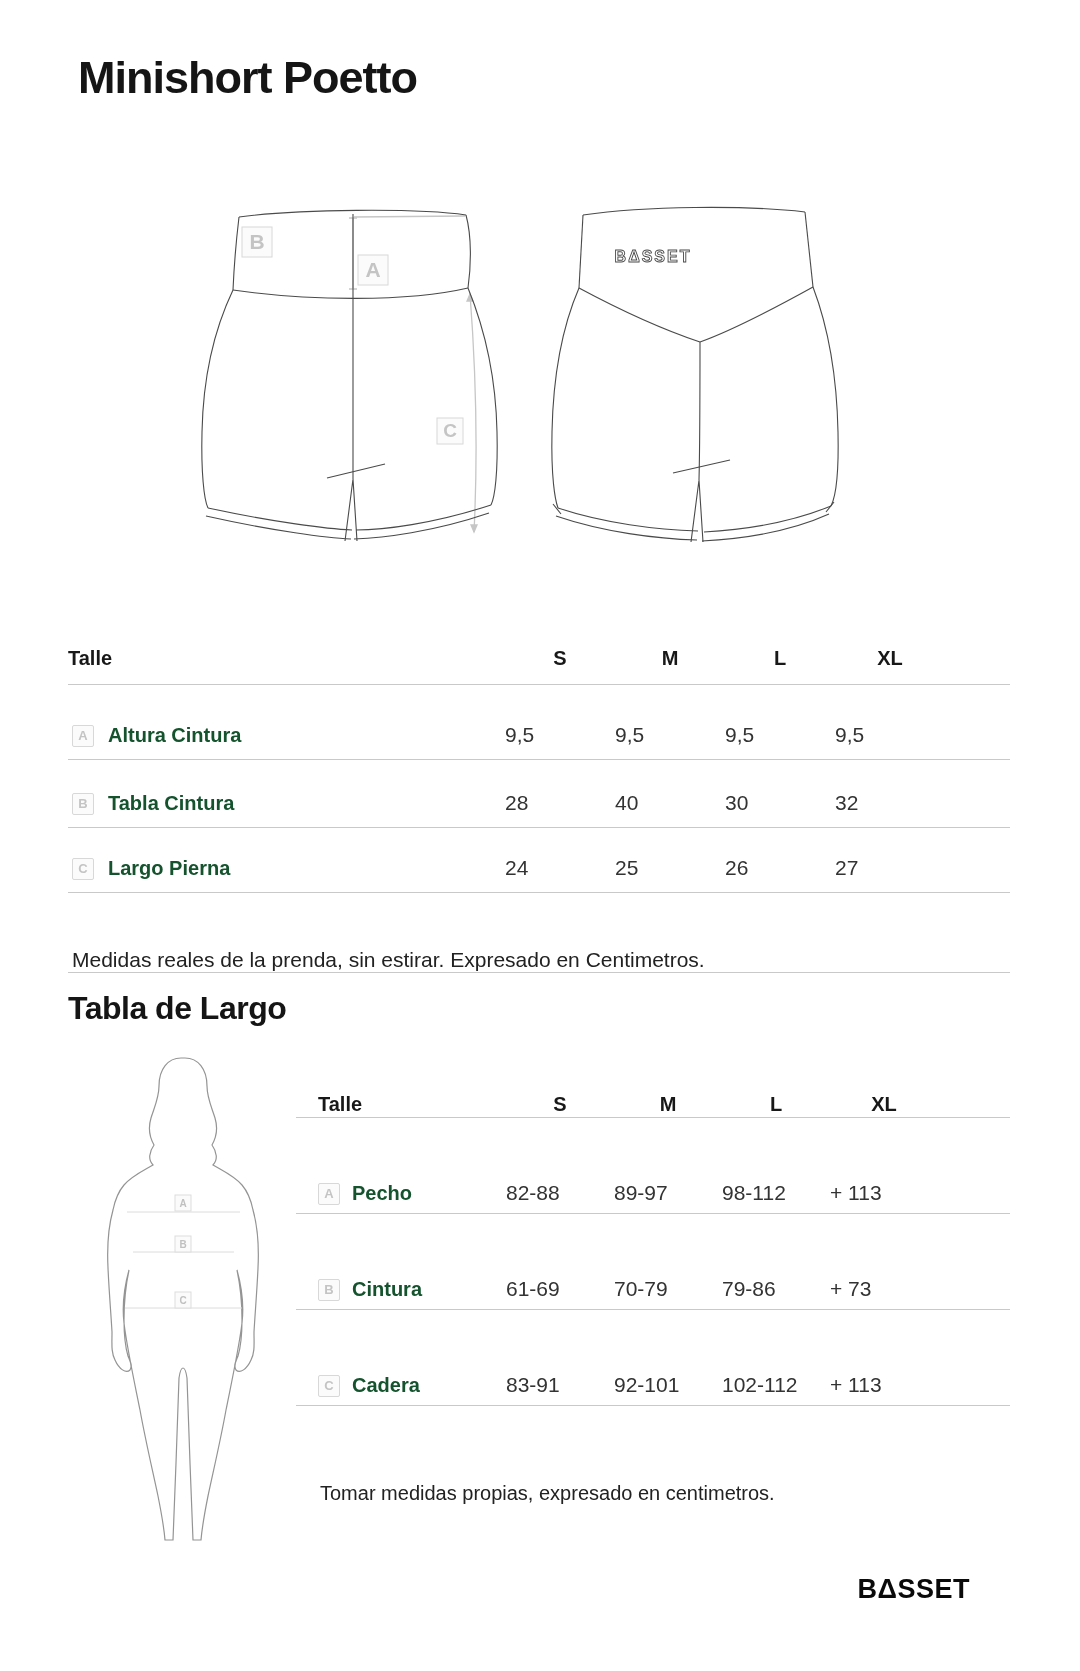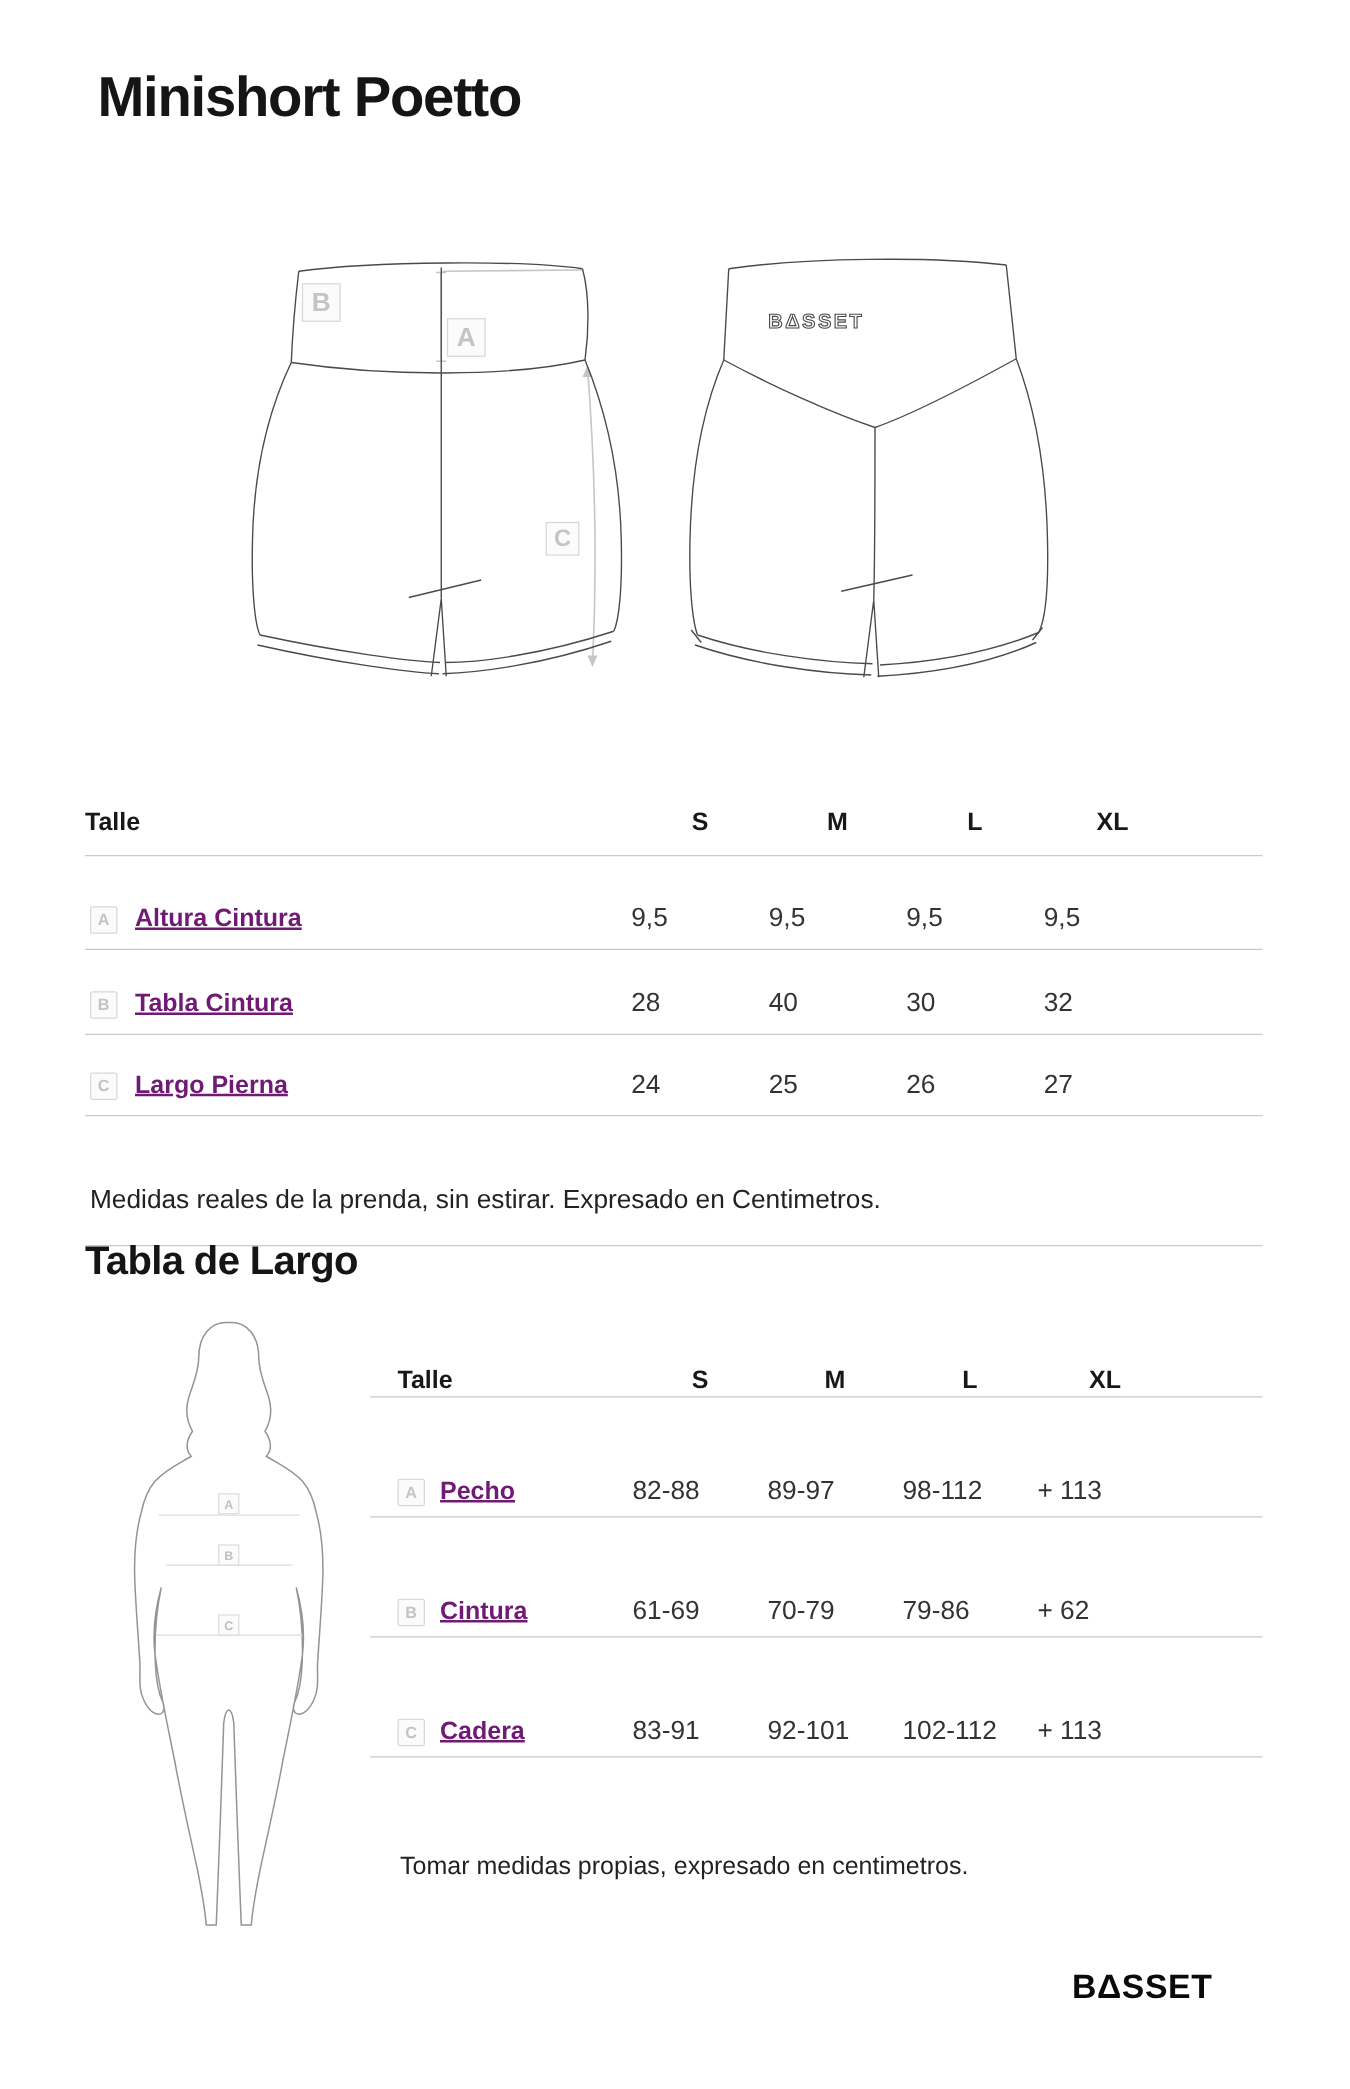--- a/index.html
+++ b/index.html
@@ -57,32 +57,32 @@
   .table2 .r{height:96px;padding-bottom:8px;}
 
   .size-h{font-size:20px;font-weight:bold;text-align:center;color:#181818;}
   .talle-h{font-size:20px;font-weight:bold;color:#181818;margin-top:35px;}
   .table2 .talle-h{padding-left:22px;}
   .val{font-size:21px;font-weight:400;text-align:left;color:var(--val);}
 
   .label-cell{display:flex;align-items:center;}
   .table1 .label-cell{padding-left:4px;gap:14px;}
   .table2 .label-cell{padding-left:22px;gap:12px;}
-  .row-label{font-size:20px;font-weight:bold;color:#701a75;text-decoration:underline;}
+  .row-label{font-size:20px;font-weight:bold;color:#14532d;}
   .badge{
     width:22px;height:22px;flex:0 0 22px;
     border:1px solid var(--badge-border);
     background:var(--badge-bg);
     border-radius:2px;
     display:flex;align-items:center;justify-content:center;
     font-size:13px;font-weight:bold;color:var(--muted);
     box-sizing:border-box;
   }
   .note1{
-    height:79px;padding-bottom:24px;padding-left:4px;
+    height:79px;padding-bottom:0;padding-left:4px;
     display:flex;align-items:flex-end;
     border-bottom:1px solid var(--line);
     font-size:21px;color:#222;
   }
   .note2{
     margin-top:76px;padding-left:24px;
     font-size:20px;color:#222;
   }
   .footer-logo{
     position:absolute;right:66px;top:1574px;
@@ -292,21 +292,21 @@
     </div>
 
     <div class="trow r">
       <div class="label-cell">
         <div class="badge">B</div>
         <div class="row-label">Cintura</div>
       </div>
       <div class="val">61-69</div>
       <div class="val">70-79</div>
       <div class="val">79-86</div>
-      <div class="val">+ 62</div>
+      <div class="val">+ 73</div>
       <div></div>
     </div>
 
     <div class="trow r">
       <div class="label-cell">
         <div class="badge">C</div>
         <div class="row-label">Cadera</div>
       </div>
       <div class="val">83-91</div>
       <div class="val">92-101</div>

